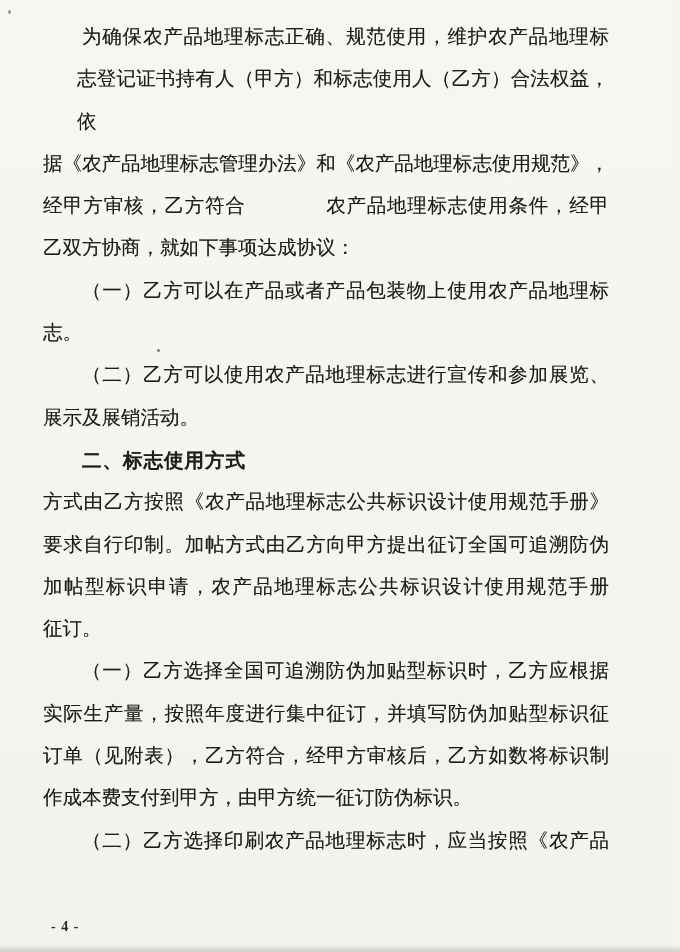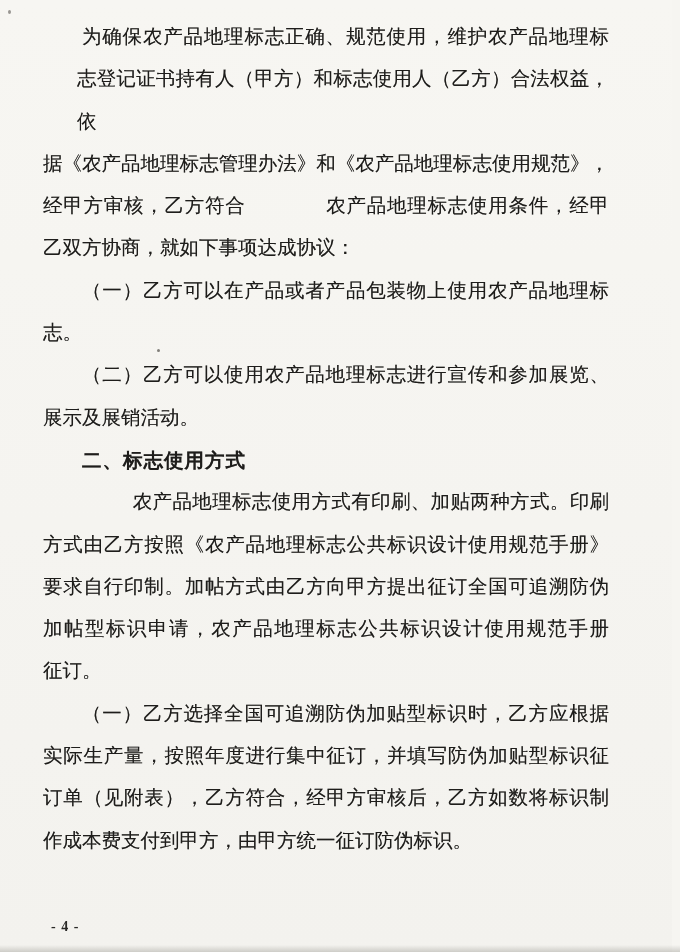--- a/index.html
+++ b/index.html
@@ -77,27 +77,27 @@
       <div class="line full" style="text-indent: 2em;">为确保农产品地理标志正确、规范使用，维护农产品地理标</div>
       <div class="line full" style="text-indent: 0em; margin-left: 34px;">志登记证书持有人（甲方）和标志使用人（乙方）合法权益，依</div>
       <div class="line full" style="text-indent: 0em;">据《农产品地理标志管理办法》和《农产品地理标志使用规范》，</div>
       <div class="line full" style="text-indent: 0em;">经甲方审核，乙方符合　　　　农产品地理标志使用条件，经甲</div>
       <div class="line" style="text-indent: 0em;">乙双方协商，就如下事项达成协议：</div>
       <div class="line full" style="text-indent: 2em;">（一）乙方可以在产品或者产品包装物上使用农产品地理标</div>
       <div class="line" style="text-indent: 0em;">志。</div>
       <div class="line full" style="text-indent: 2em;">（二）乙方可以使用农产品地理标志进行宣传和参加展览、</div>
       <div class="line" style="text-indent: 0em;">展示及展销活动。</div>
       <div class="line heading" style="text-indent: 2em;">二、标志使用方式</div>
-      <div class="line full" style="text-indent: 4.6em;">农产品地理标志使用方式有印刷、加贴两种方式。印刷</div>
       <div class="line full" style="text-indent: 0em;">方式由乙方按照《农产品地理标志公共标识设计使用规范手册》</div>
       <div class="line full" style="text-indent: 0em;">要求自行印制。加帖方式由乙方向甲方提出征订全国可追溯防伪</div>
       <div class="line full" style="text-indent: 0em;">加帖型标识申请，农产品地理标志公共标识设计使用规范手册</div>
       <div class="line" style="text-indent: 0em;">征订。</div>
       <div class="line full" style="text-indent: 2em;">（一）乙方选择全国可追溯防伪加贴型标识时，乙方应根据</div>
       <div class="line full" style="text-indent: 0em;">实际生产量，按照年度进行集中征订，并填写防伪加贴型标识征</div>
       <div class="line full" style="text-indent: 0em;">订单（见附表），乙方符合，经甲方审核后，乙方如数将标识制</div>
       <div class="line" style="text-indent: 0em;">作成本费支付到甲方，由甲方统一征订防伪标识。</div>
+      <div class="line full" style="text-indent: 2em;">（二）乙方选择印刷农产品地理标志时，应当按照《农产品</div>
     </div>
   <div class="pageno">- 4 -</div>
   <div class="speck s1"></div>
   <div class="speck s2"></div>
   <div class="bottom-edge"></div>
 </div>
 
 </body></html>

